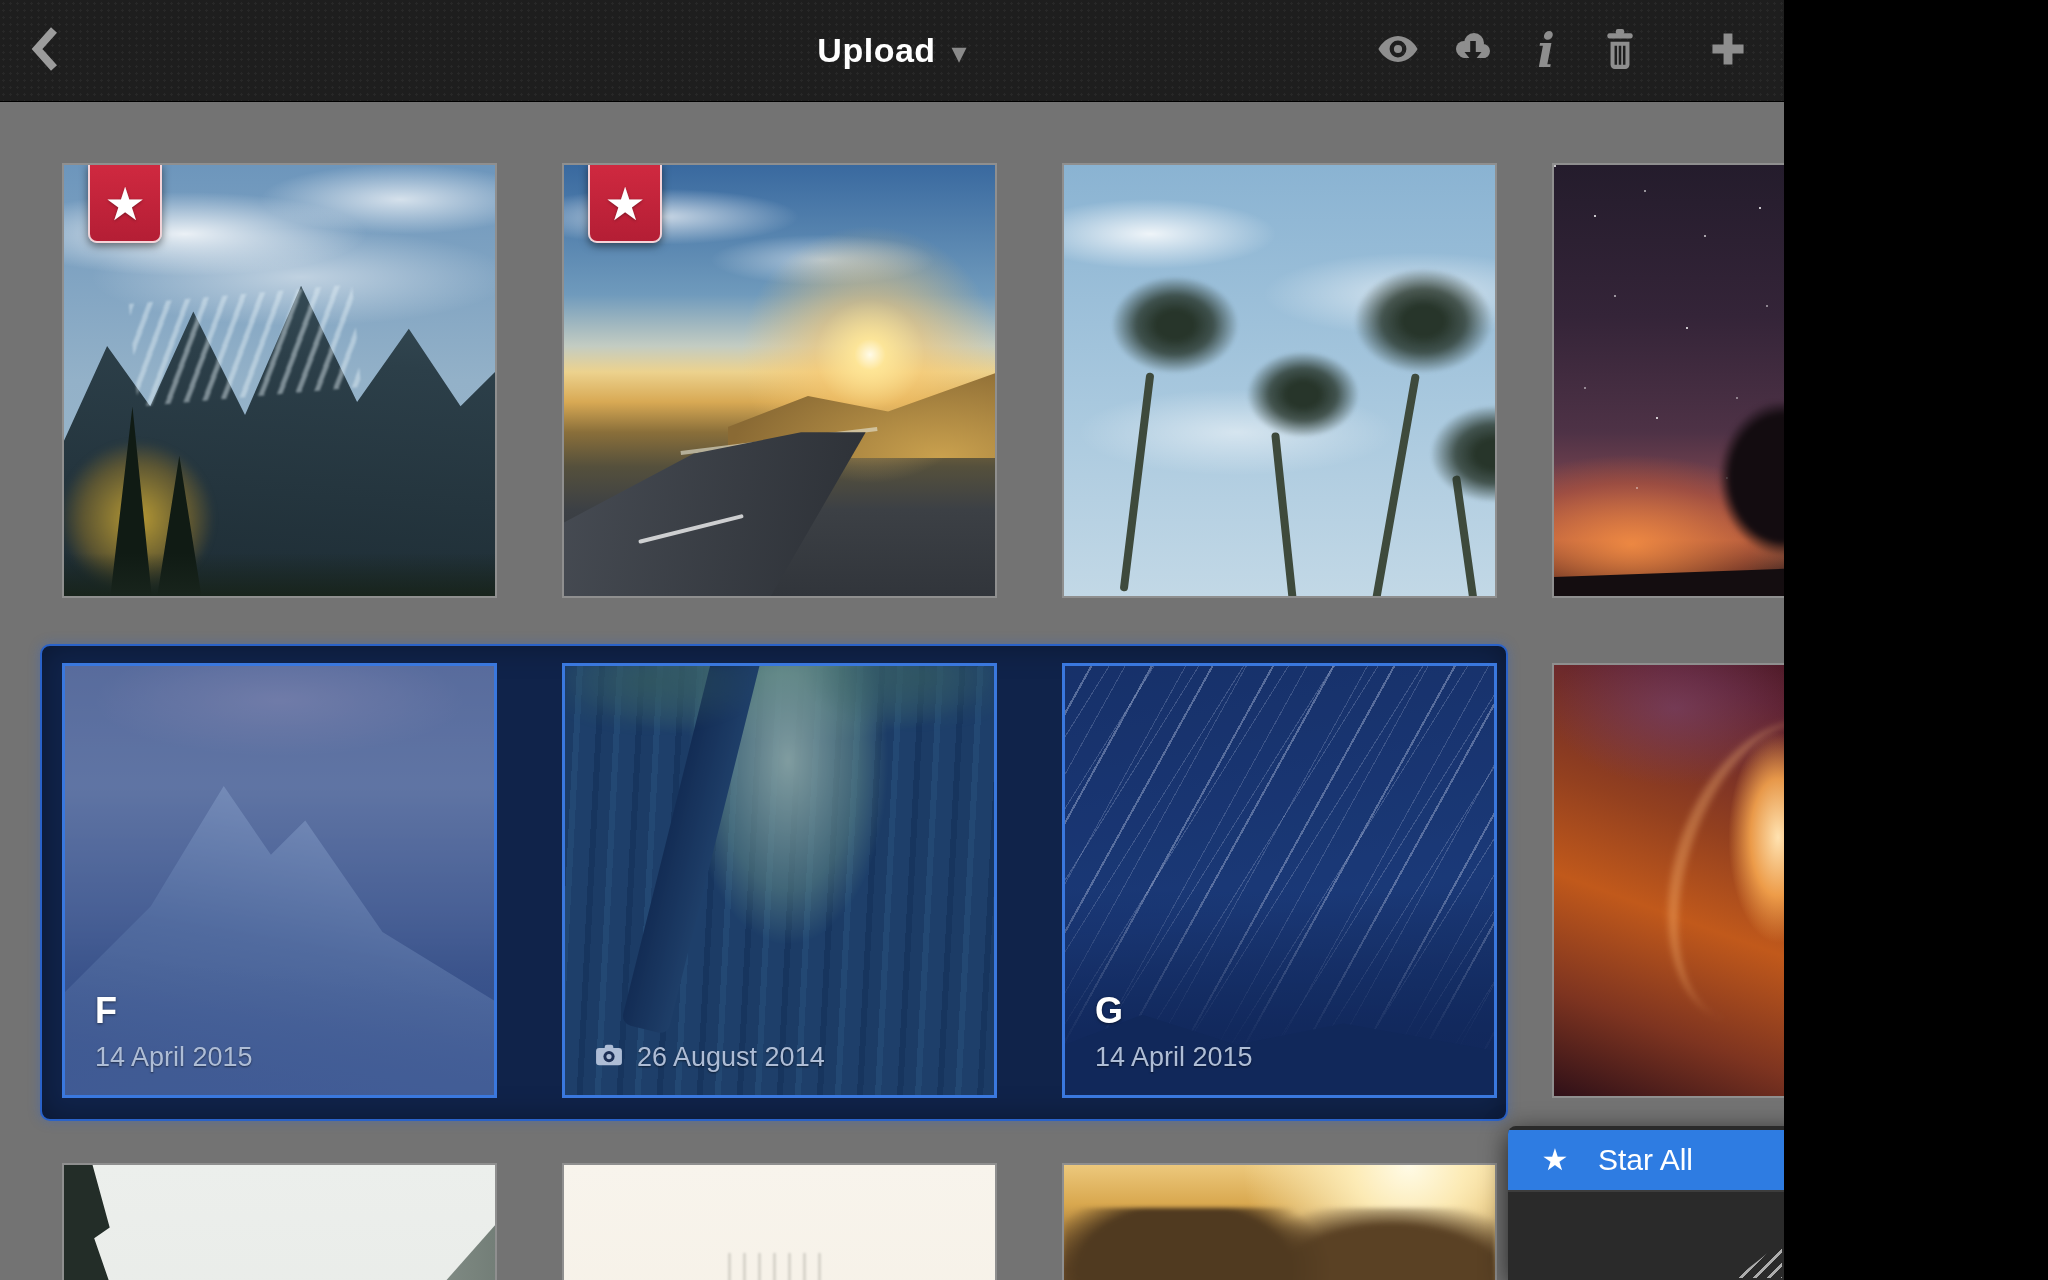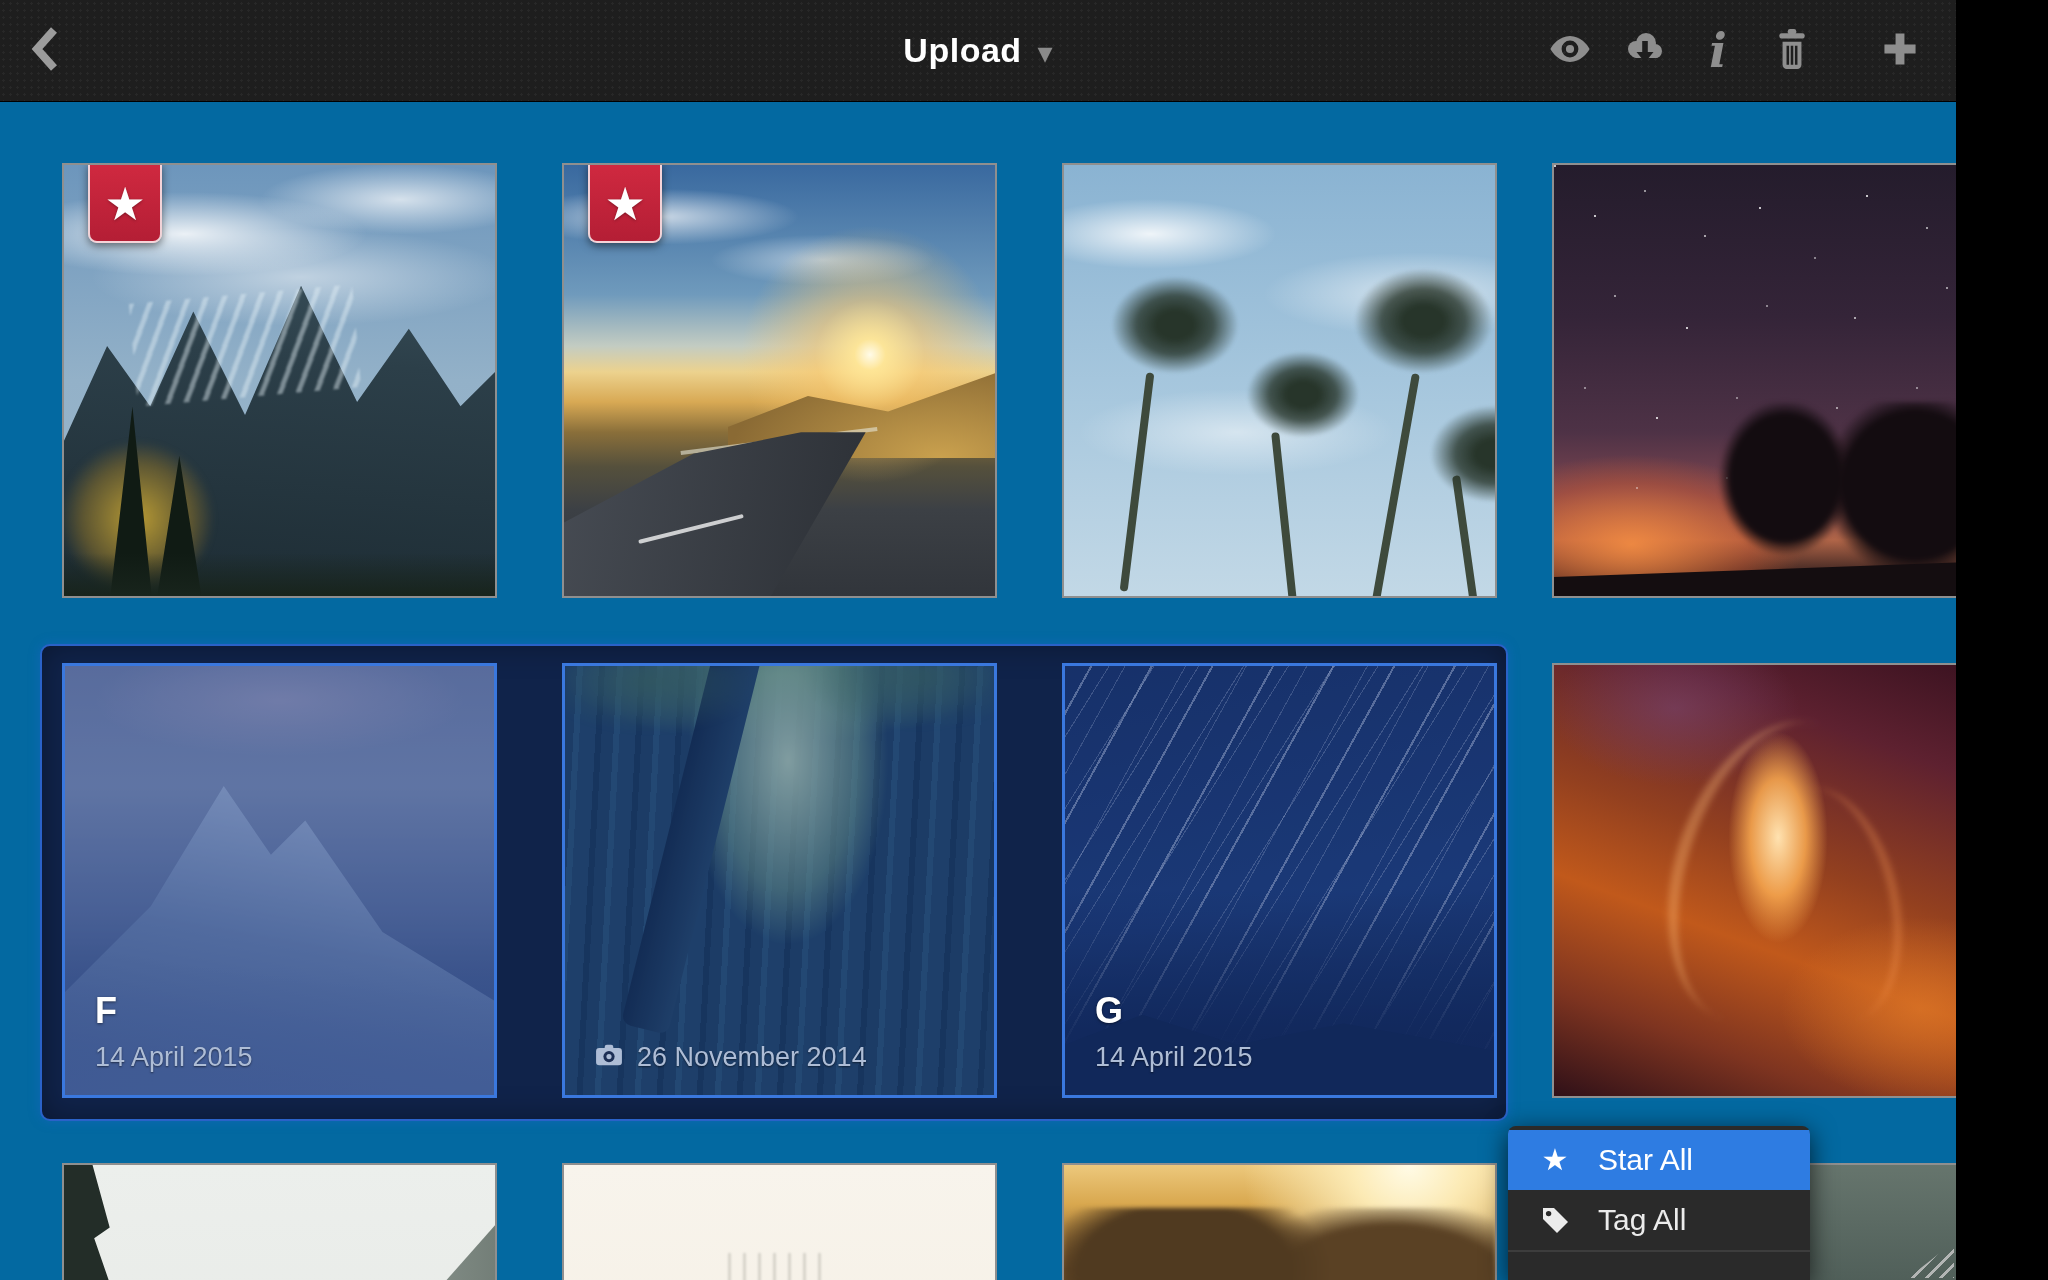--- a/index.html
+++ b/index.html
@@ -1,16 +1,16 @@
 <!DOCTYPE html>
 <html><head>
 <meta charset="utf-8">
 <style>
   html,body{margin:0;padding:0;background:#000;}
-  #stage{position:relative;width:1956px;height:1280px;background:#0369a1;overflow:hidden;
+  #stage{position:relative;width:1784px;height:1280px;background:#737373;overflow:hidden;
          font-family:"Liberation Sans",sans-serif;-webkit-font-smoothing:antialiased;}
 
   
   .topbar{position:absolute;left:0;top:0;width:100%;height:101px;background-color:#1e1e1e;
           background-image:radial-gradient(rgba(255,255,255,.045) 1px,transparent 1.4px);
           background-size:7px 7px;border-bottom:1px solid #000;z-index:10;}
   .back-btn{position:absolute;left:30px;top:0;height:101px;display:flex;align-items:center;cursor:pointer;}
   .title-wrap{position:absolute;left:50%;top:0;transform:translateX(-50%);height:101px;
               display:flex;align-items:center;gap:16px;cursor:pointer;}
   .title{font-size:34px;font-weight:bold;color:#fff;letter-spacing:.5px;}
@@ -321,21 +321,21 @@
     <div class="meta">
       <div class="pdate">
         <span>
           <svg width="28" height="22" viewBox="0 0 26 20">
             <rect x="9" y="0.5" width="8" height="5" rx="2" fill="#aebdd6"></rect>
             <rect x="1" y="3.5" width="24" height="16" rx="3" fill="#aebdd6"></rect>
             <circle cx="13" cy="11.5" r="5.2" fill="#1d2f55"></circle>
             <circle cx="13" cy="11.5" r="2.4" fill="#aebdd6"></circle>
           </svg>
         </span>
-        <span>26 November 2014</span>
+        <span>26 August 2014</span>
       </div>
     </div>
   </div>
 
   <div class="photo c3 r2 ph-trails selected">
     <div class="shape s-fade"></div>
     <div class="shape s-ridge"></div>
     <div class="tint"></div>
     <div class="meta">
       <div class="ptitle">G</div>
@@ -365,27 +365,18 @@
 
   <div class="photo c4 r3 ph-dusk">
     <div class="shape s-dcloud"></div>
   </div>
 
   <div class="ctx-menu">
     <div class="ctx-item hl">
       <span class="mi-star">★</span>
       <span class="mi-label">Star All</span>
     </div>
-    <div class="ctx-item">
-      <span class="mi-svg">
-        <svg width="30" height="30" viewBox="0 0 30 30">
-          <path d="M3 3h11l14 14-11 11L3 14z" fill="#ececec"></path>
-          <circle cx="8.6" cy="8.6" r="2.7" fill="#2a2a2a"></circle>
-        </svg>
-      </span>
-      <span class="mi-label">Tag All</span>
-    </div>
     <div class="ctx-div"></div>
   </div>
 
   <div class="grip"></div>
 
 </div>
 
 </body></html>

